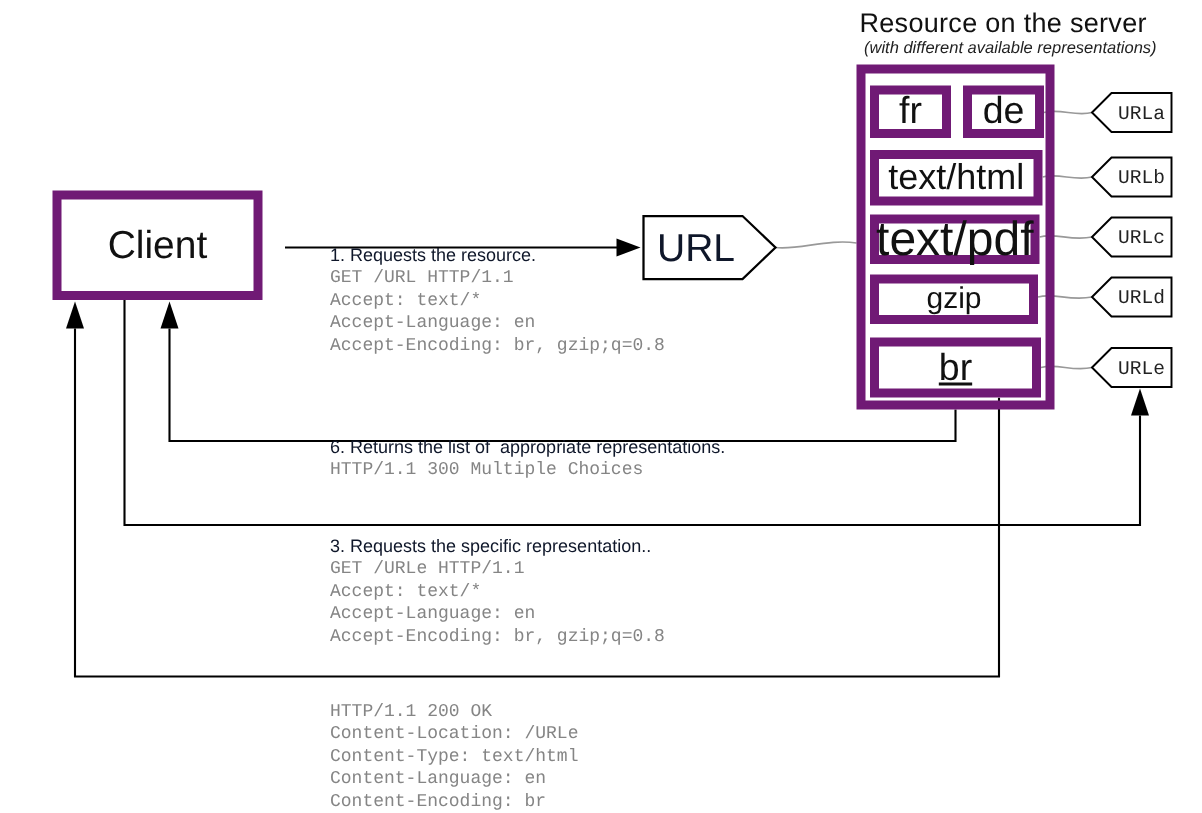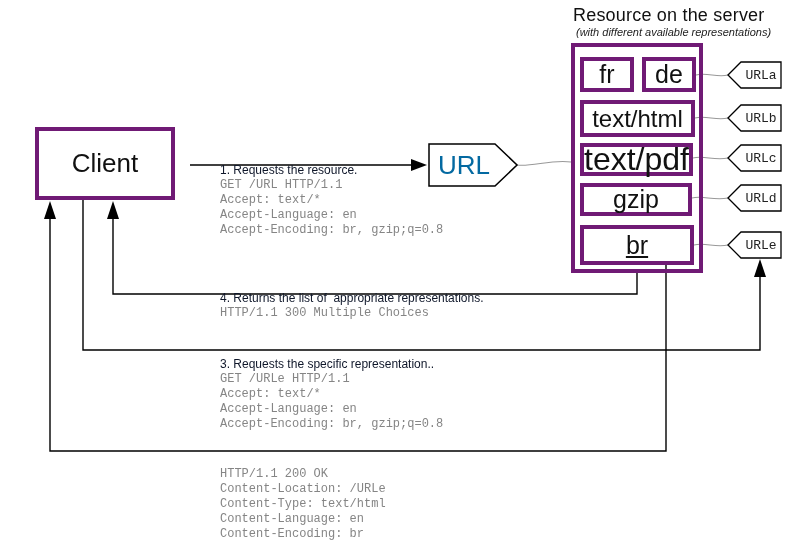--- a/index.html
+++ b/index.html
@@ -21,39 +21,39 @@
     white-space: pre;
   }
   .diagram-subtitle {
     left: 576px; top: 26px;
     font-size: 11px; font-style: italic; color: #222222;
     white-space: pre;
   }
 
   .node-box {
     box-sizing: border-box;
-    border: 4px solid #701a75;
+    border: 6px solid #701a75;
     background: #ffffff;
     display: flex; align-items: center; justify-content: center;
     color: #111111;
   }
   .client-box { left: 35px; top: 127px; width: 140px; height: 73px; font-size: 26px; }
   .server-outer { left: 571px; top: 43px; width: 132px; height: 230px; background: transparent; }
 
   .rep-fr   { left: 580px; top: 57px;  width: 54px;  height: 35px; font-size: 25px; }
   .rep-de   { left: 642px; top: 57px;  width: 54px;  height: 35px; font-size: 25px; }
   .rep-html { left: 580px; top: 100px; width: 115px; height: 37px; font-size: 24px; }
   .rep-pdf  { left: 580px; top: 143px; width: 113px; height: 33px; font-size: 32px; }
-  .rep-gzip { left: 580px; top: 183px; width: 112px; height: 33px; font-size: 25px; }
+  .rep-gzip { left: 580px; top: 183px; width: 112px; height: 33px; font-size: 20px; }
   .rep-br   { left: 580px; top: 225px; width: 114px; height: 40px; font-size: 25px; text-decoration: underline; }
 
   .url-node-label {
     left: 429px; top: 144px; width: 70px; height: 42px;
     display: flex; align-items: center; justify-content: center;
-    font-size: 26px; color: #0369a1;
+    font-size: 26px; color: #0f172a;
   }
 
   .url-tag-label {
     width: 44px; height: 16px; left: 739px;
     display: flex; align-items: center; justify-content: center;
     font-family: "Liberation Mono", monospace;
     font-size: 13px; color: #222222;
   }
   .tag-a { top: 67px; }
   .tag-b { top: 110px; }
@@ -154,21 +154,21 @@
   <div class="abs url-tag-label tag-c">URLc</div>
   <div class="abs url-tag-label tag-d">URLd</div>
   <div class="abs url-tag-label tag-e">URLe</div>
 
   <div class="abs msg-label m1-label">1. Requests the resource.</div>
   <div class="abs code-line m1-c0">GET /URL HTTP/1.1</div>
   <div class="abs code-line m1-c1">Accept: text/*</div>
   <div class="abs code-line m1-c2">Accept-Language: en</div>
   <div class="abs code-line m1-c3">Accept-Encoding: br, gzip;q=0.8</div>
 
-  <div class="abs msg-label m2-label">4. Returns the list of  appropriate representations.</div>
+  <div class="abs msg-label m2-label">6. Returns the list of  appropriate representations.</div>
   <div class="abs code-line m2-c0">HTTP/1.1 300 Multiple Choices</div>
 
   <div class="abs msg-label m3-label">3. Requests the specific representation..</div>
   <div class="abs code-line m3-c0">GET /URLe HTTP/1.1</div>
   <div class="abs code-line m3-c1">Accept: text/*</div>
   <div class="abs code-line m3-c2">Accept-Language: en</div>
   <div class="abs code-line m3-c3">Accept-Encoding: br, gzip;q=0.8</div>
 
   <div class="abs code-line m4-c0">HTTP/1.1 200 OK</div>
   <div class="abs code-line m4-c1">Content-Location: /URLe</div>

